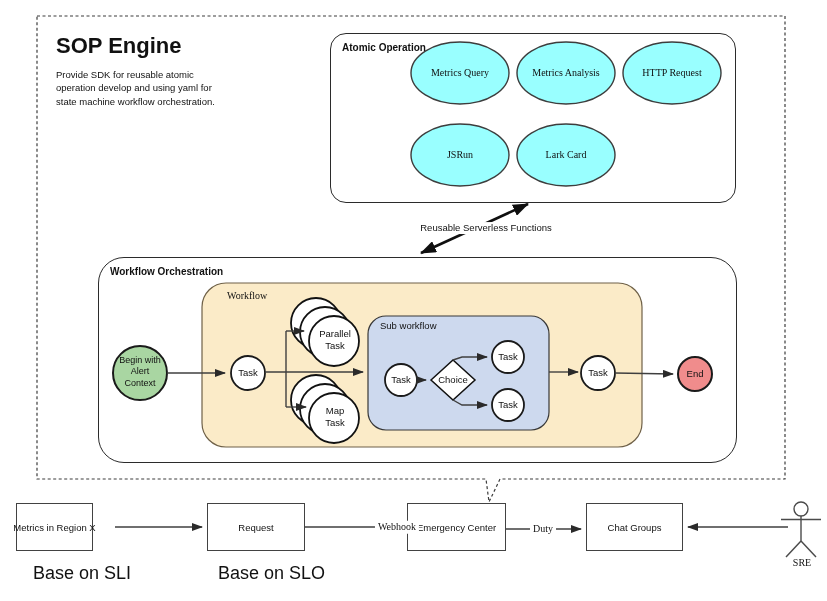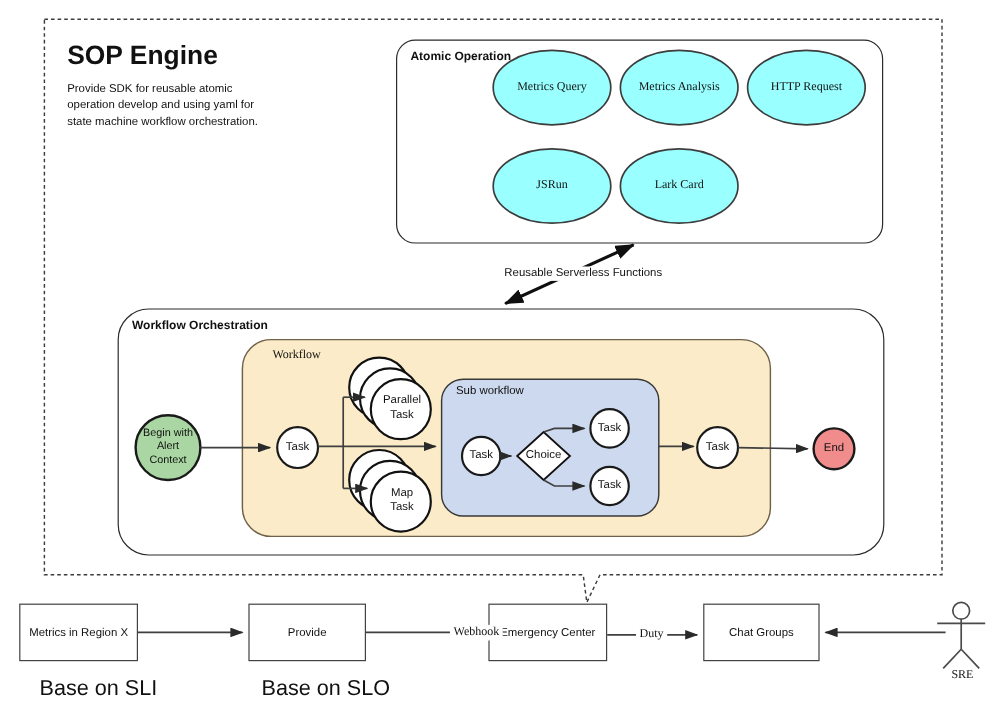--- a/index.html
+++ b/index.html
@@ -10,21 +10,21 @@
   .layer{position:absolute;left:0;top:0;width:827px;height:601px;}
   svg.layer{pointer-events:none;}
   
   .box{position:absolute;background:#fff;border:1.4px solid #2b2b2b;box-sizing:border-box;}
   .box-atomic{left:330px;top:33px;width:406px;height:170px;border-radius:16px;}
   .box-wf{left:98px;top:257px;width:639px;height:206px;border-radius:26px;}
   .box-corner-label{position:absolute;left:11px;top:8px;font-size:10px;font-weight:bold;white-space:nowrap;}
   .pbox{position:absolute;background:#fff;border:1px solid #424242;box-sizing:border-box;
         display:flex;align-items:center;justify-content:center;}
   .pbox span{font-size:9.5px;white-space:nowrap;}
-  .pb1{left:16px;top:503px;width:99px;height:48px;}
+  .pb1{left:16px;top:503px;width:77px;height:48px;}
   .pb2{left:207px;top:503px;width:98px;height:48px;}
   .pb3{left:407px;top:503px;width:99px;height:48px;}
   .pb4{left:586px;top:503px;width:97px;height:48px;}
   
   .lbl{position:absolute;line-height:1.25;white-space:nowrap;}
   .center{transform:translate(-50%,-50%);text-align:center;}
   .wrap{white-space:normal;}
   .f9{font-size:9px;}
   .f95{font-size:9.5px;}
   .f10{font-size:10px;font-family:Liberation Serif, serif;}
@@ -42,21 +42,21 @@
     <div class="box-corner-label">Atomic Operation</div>
   </div>
   <div class="box box-wf">
     <div class="box-corner-label">Workflow Orchestration</div>
   </div>
 
   <div class="pbox pb1">
     <span>Metrics in Region X</span>
   </div>
   <div class="pbox pb2">
-    <span>Provide</span>
+    <span>Request</span>
   </div>
   <div class="pbox pb4">
     <span>Chat Groups</span>
   </div>
   <div class="pbox pb3">
     <span>Emergency Center</span>
   </div>
 
   <svg class="layer" viewBox="0 0 827 601">
     <defs>

